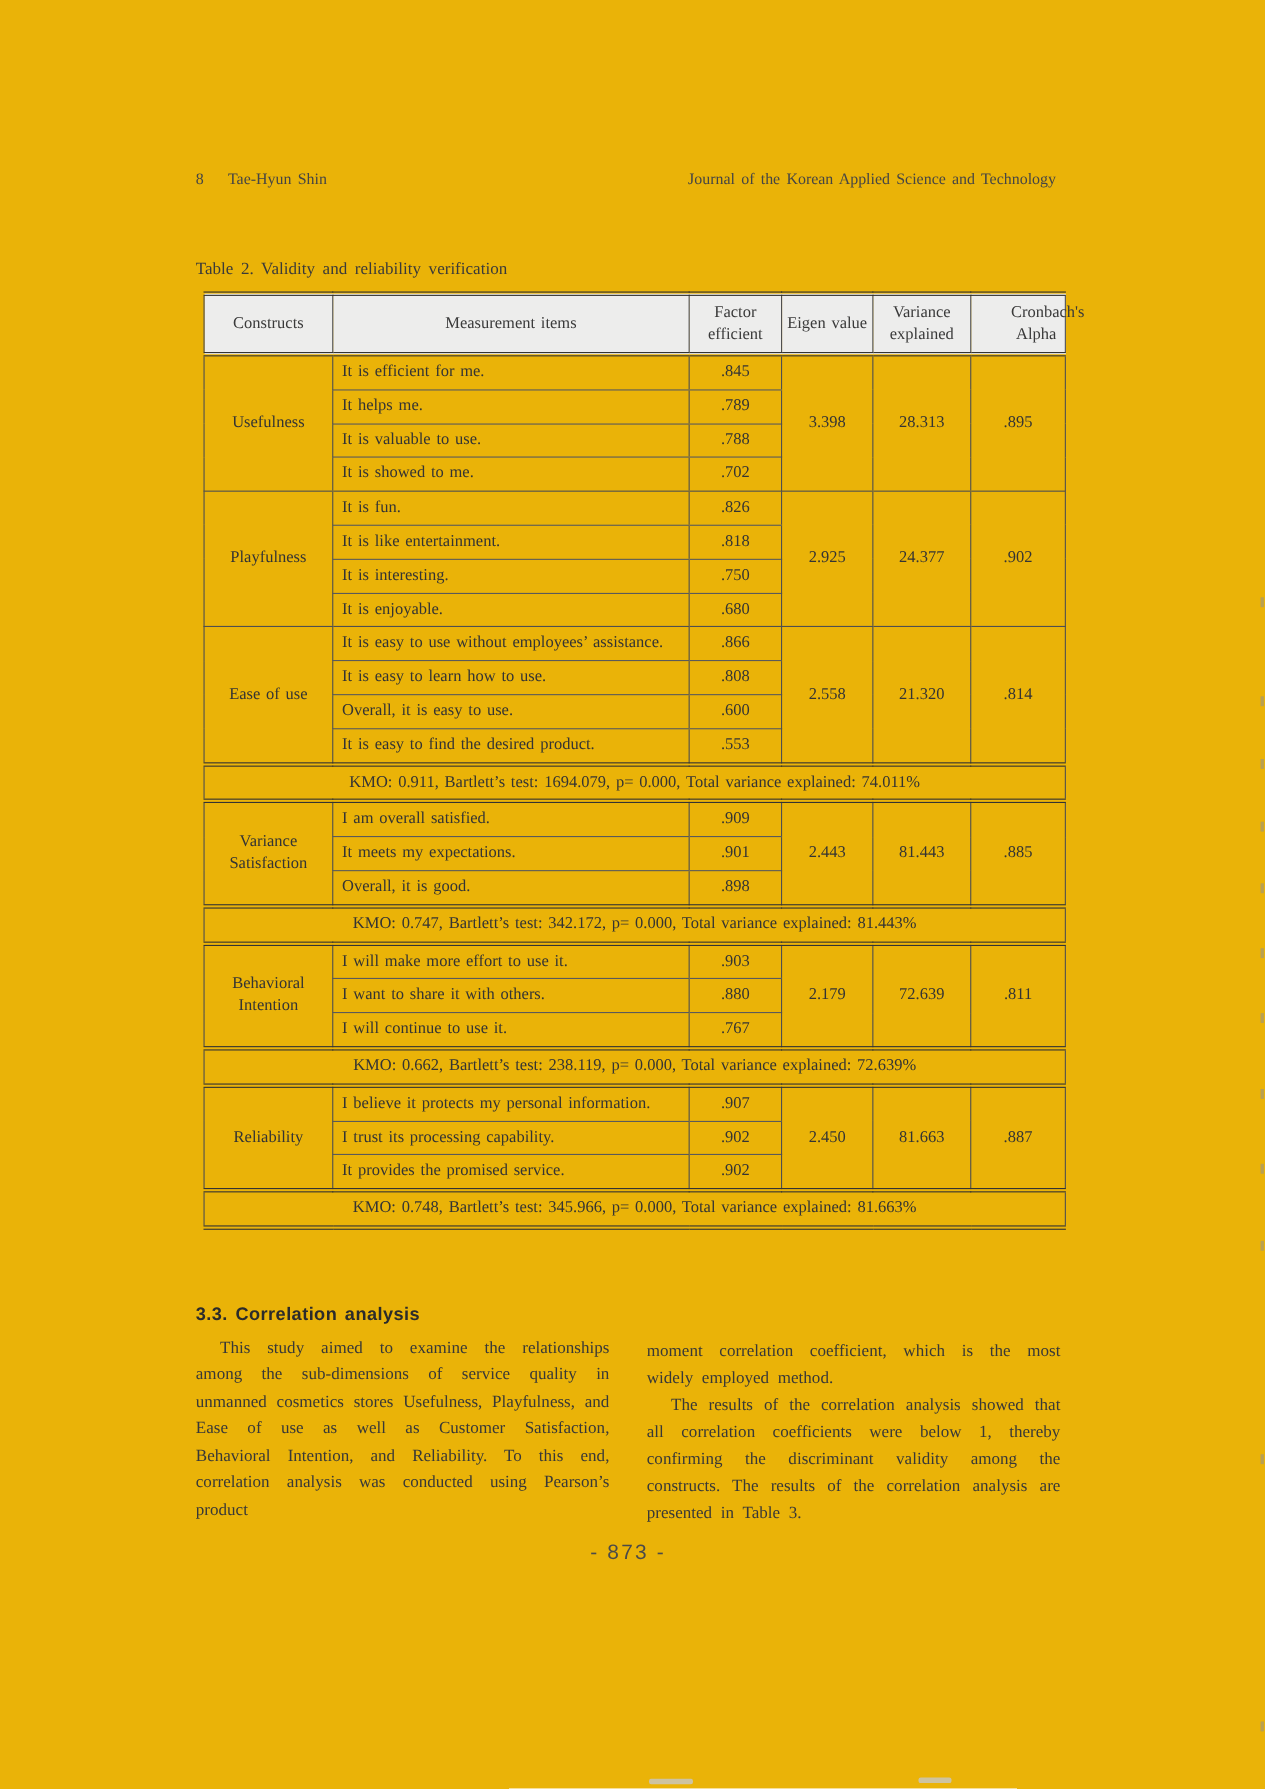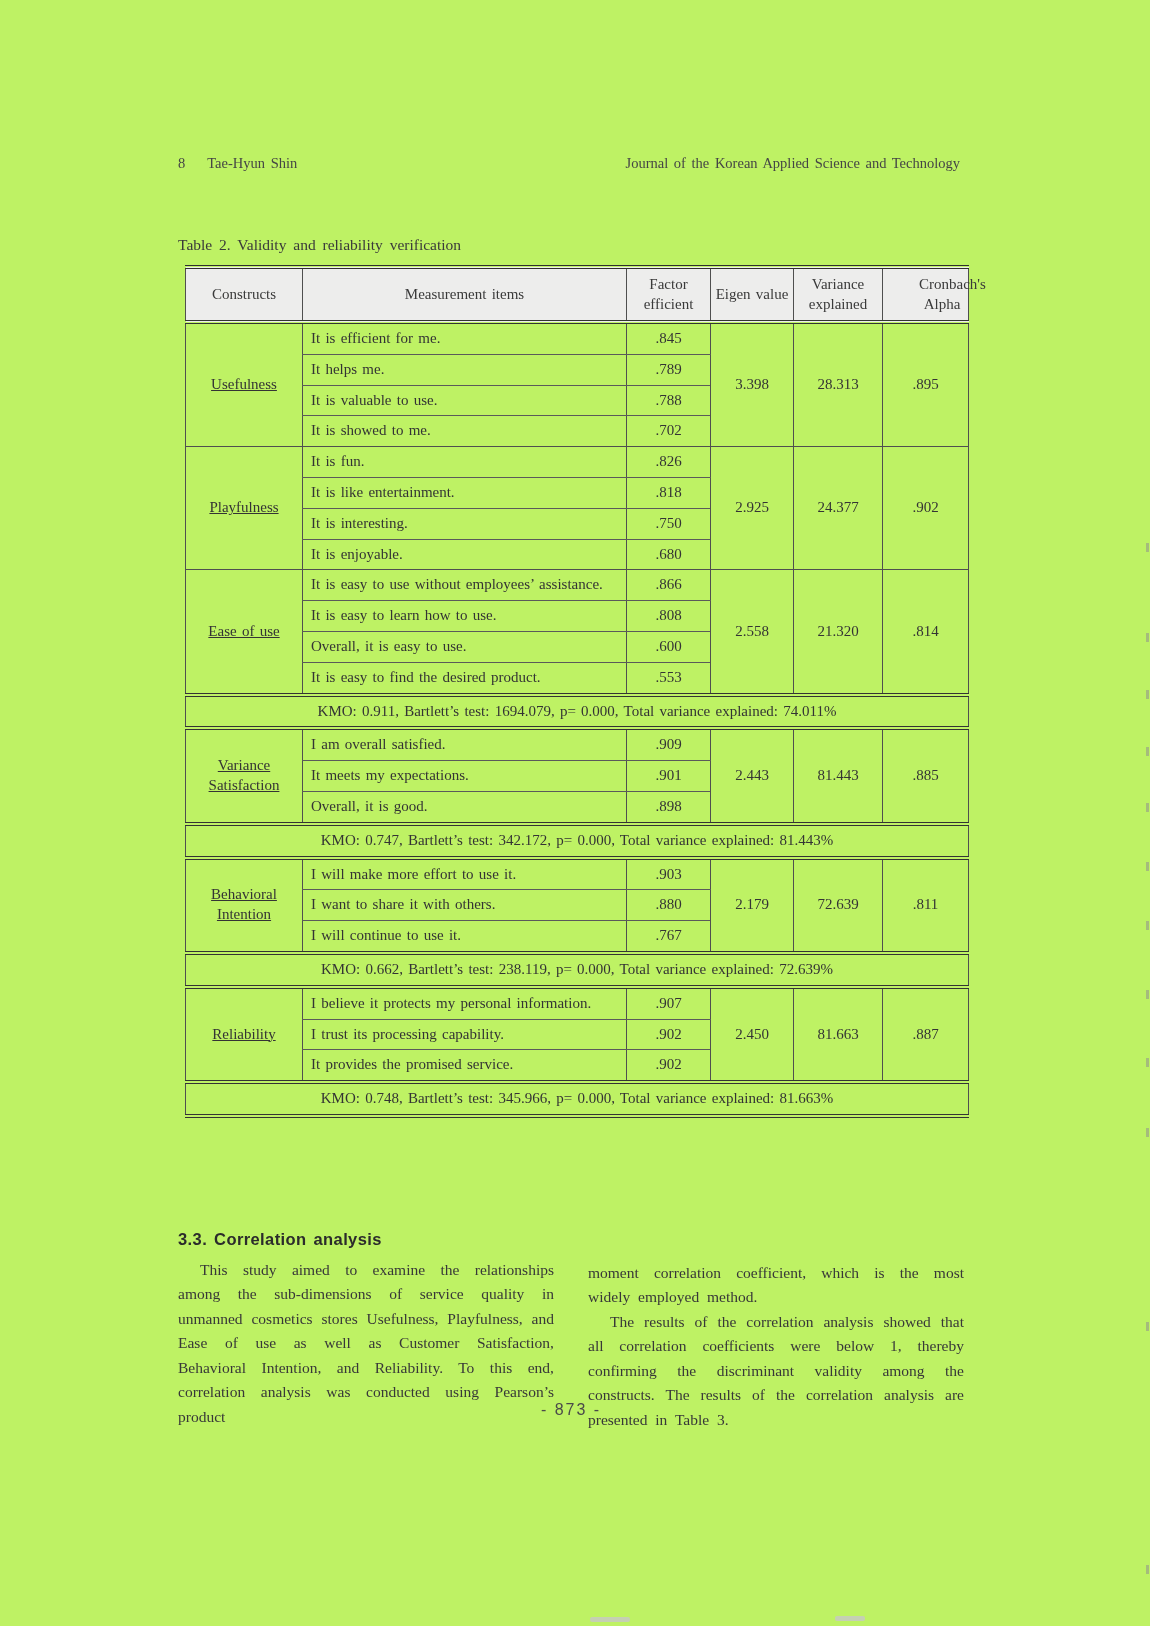--- a/index.html
+++ b/index.html
@@ -1,17 +1,17 @@
 <!DOCTYPE html>
 <html><head>
 <meta charset="utf-8">
 <style>
   html,body { margin:0; padding:0; background:#ffffff; }
   .page {
-    position:relative; width:1150px; height:1626px; background:#bef264;
+    position:relative; width:1150px; height:1626px; background:#eab308;
     font-family:"Liberation Serif", serif; color:#333; overflow:hidden;
   }
   
   .pg-header {
     position:absolute; top:155px; left:178px; width:782px;
     display:flex; justify-content:space-between; align-items:baseline;
     font-size:14.5px; color:#454545; word-spacing:2px;
   }
   .pg-num { margin-right:22px; }
   
@@ -29,48 +29,48 @@
     border-left:1px solid #4f4f4f; border-bottom:4px double #333;
     word-spacing:1.5px;
   }
   .vtable th:first-child { border-left:1px solid #4f4f4f; }
   .vtable th:last-child { border-right:1px solid #4f4f4f;padding-left:36px; }
   .vtable td {
     border-left:1px solid #4f4f4f; padding:5px 8px; line-height:1.32;
     word-spacing:1.5px; color:#343434;
   }
   .vtable td:last-child { border-right:1px solid #4f4f4f; }
-  .construct { text-align:center; border-bottom:1px solid #4f4f4f;text-decoration:underline; }
+  .construct { text-align:center; border-bottom:1px solid #4f4f4f; }
   .stat { text-align:center; border-bottom:1px solid #4f4f4f; }
   .num { text-align:center;margin-top:27px; }
   .item { text-align:justify; word-spacing:2.5px; }
   .mid { border-bottom:1px solid #5a5a5a; }
   .gend { border-bottom:1px solid #4f4f4f; }
   .kmo {
     border-top:4px double #333; border-bottom:4px double #333;
     text-align:center; word-spacing:2px; padding:5px 4px; color:#383838;
   }
   
   .section { position:absolute; top:1186px; left:178px; width:786px; display:flex; gap:34px; }
-  .colL, .colR { width:376px;margin-top:44px; }
+  .colL, .colR { width:376px; }
   .colR { padding-top:31px; }
   .sec-heading {
     font-family:"Liberation Sans", sans-serif; font-size:16.5px; font-weight:bold;
     color:#2b2b2b; margin:0 0 9px 0; letter-spacing:0.4px; word-spacing:2px;
   }
   .para {
     margin:0; font-size:15.5px; line-height:1.58; text-align:justify;
     word-spacing:4px; color:#383838;
   }
   .indent { text-indent:22px; }
   .justify-last { text-align-last:justify; }
   
   .footer {
     position:absolute; top:1401px; left:178px; width:786px; text-align:center;
-    font-family:"Liberation Sans", sans-serif; font-size:16px;
+    font-family:"Liberation Sans", sans-serif; font-size:19px;
     letter-spacing:2px; color:#4a4a4a;
   }
   
   .edge-artifact { position:absolute; left:1146px; width:3px; height:9px; background:#8f8f8f; opacity:0.55; }
   .smudge { position:absolute; height:5px; background:#c7c7c7; opacity:0.8; border-radius:2px; }
 </style>
 </head>
 <body>
 
 <div class="page">

